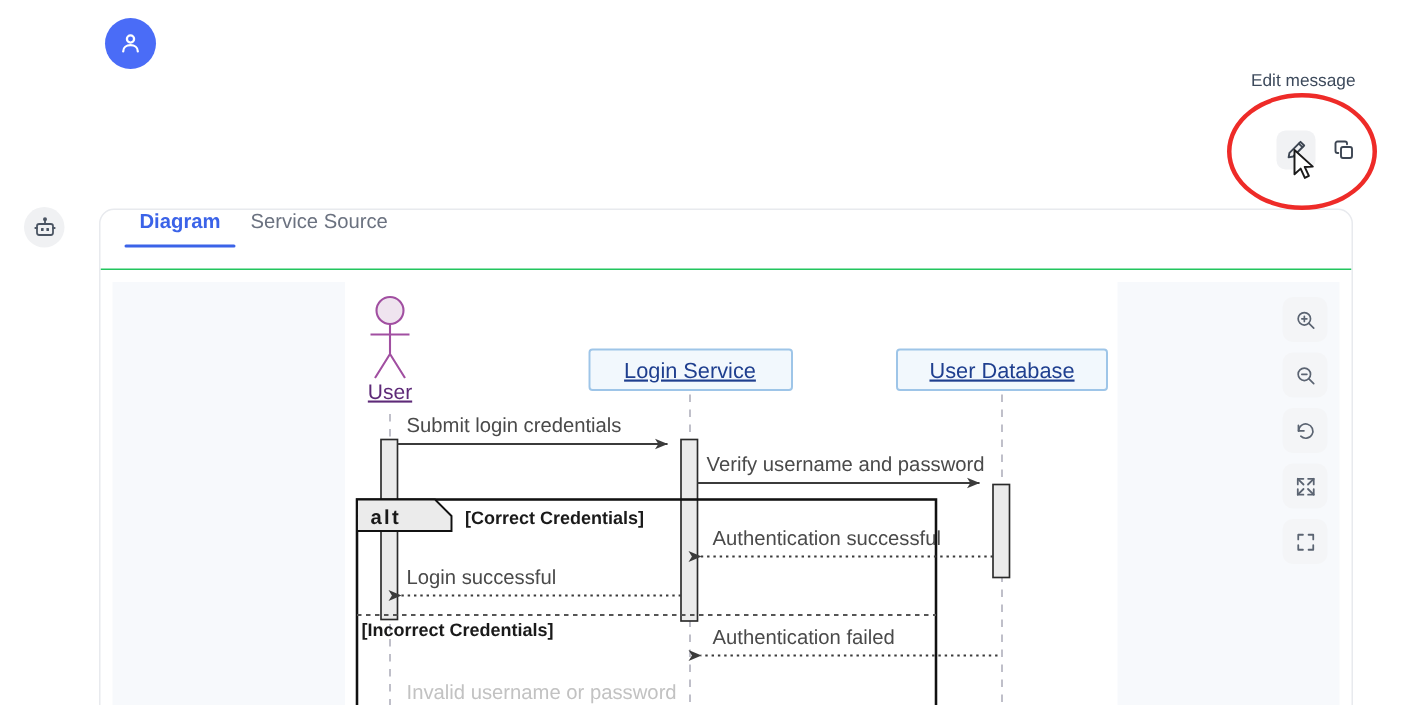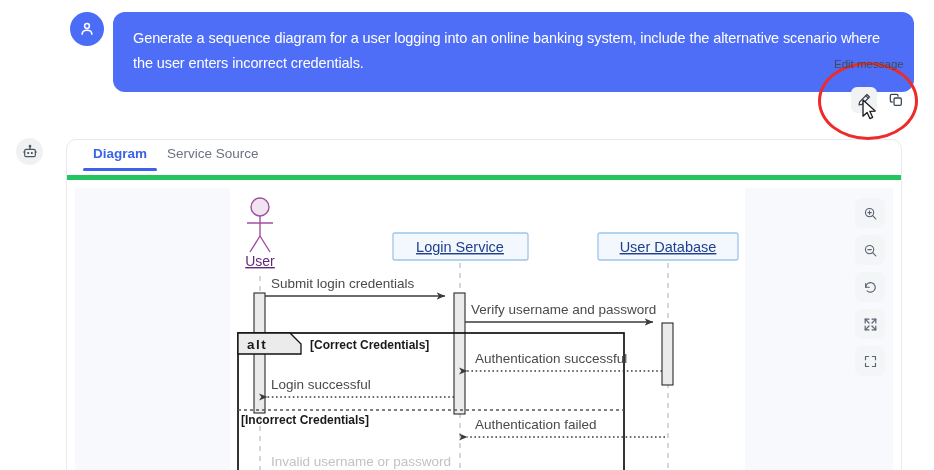--- a/index.html
+++ b/index.html
@@ -41,21 +41,21 @@
     background: #4f6ef7;
     border-radius: 12px;
     color: #ffffff;
     font-size: 14.5px;
     line-height: 25px;
     letter-spacing: -0.1px;
   }
 
   .edit-tooltip {
     position: absolute;
-    left: 834px; top: 58px;
+    left: 834px; top: 48px;
     font-size: 11.5px;
     color: #3d4a5c;
     white-space: nowrap;
     z-index: 6;
   }
 
   .msg-actions {
     position: absolute;
     left: 851px; top: 87px;
     display: flex;
@@ -107,23 +107,23 @@
     width: 836px; height: 340px;
     background: #ffffff;
     border: 1px solid #e8eaee;
     border-radius: 10px;
     overflow: hidden;
   }
   .tabs {
     position: absolute;
     left: 0; top: 0;
     width: 100%; height: 40px;
-    border-bottom: 5px solid #22c55e;
+    border-bottom: 1px solid #22c55e;
     display: flex;
-    align-items: center;
+    align-items: flex-start;
     padding-left: 16px;
   }
   .tab {
     position: relative;
     padding: 0 10px 9px 10px;
     font-size: 13.5px;
     color: #6b7280;
     cursor: pointer;
   }
   .tab.active { color: #3b63e8; font-weight: 600; }
@@ -176,23 +176,20 @@
 
   <div class="msg-row">
 
     <div class="user-avatar">
       <svg width="18" height="18" viewBox="0 0 24 24" fill="none" stroke="#ffffff" stroke-width="2" stroke-linecap="round" stroke-linejoin="round">
         <circle cx="12" cy="8" r="3.2"></circle>
         <path d="M5.5 19c0-3.4 2.9-5.5 6.5-5.5s6.5 2.1 6.5 5.5"></path>
       </svg>
     </div>
 
-    <div class="bubble">
-      <span>Generate a sequence diagram for a user logging into an online banking system, include the alternative scenario where the user enters incorrect credentials.</span>
-    </div>
 
     <div class="edit-tooltip">Edit message</div>
 
     <div class="msg-actions">
       <div class="act-btn hovered">
         <svg width="16" height="16" viewBox="0 0 24 24" fill="none" stroke="#3c4552" stroke-width="1.9" stroke-linecap="round" stroke-linejoin="round">
           <path d="M16.5 3.8l3.7 3.7-11 11-4.6.9.9-4.6z"></path>
           <path d="M14.8 5.6l3.6 3.6"></path>
         </svg>
       </div>

